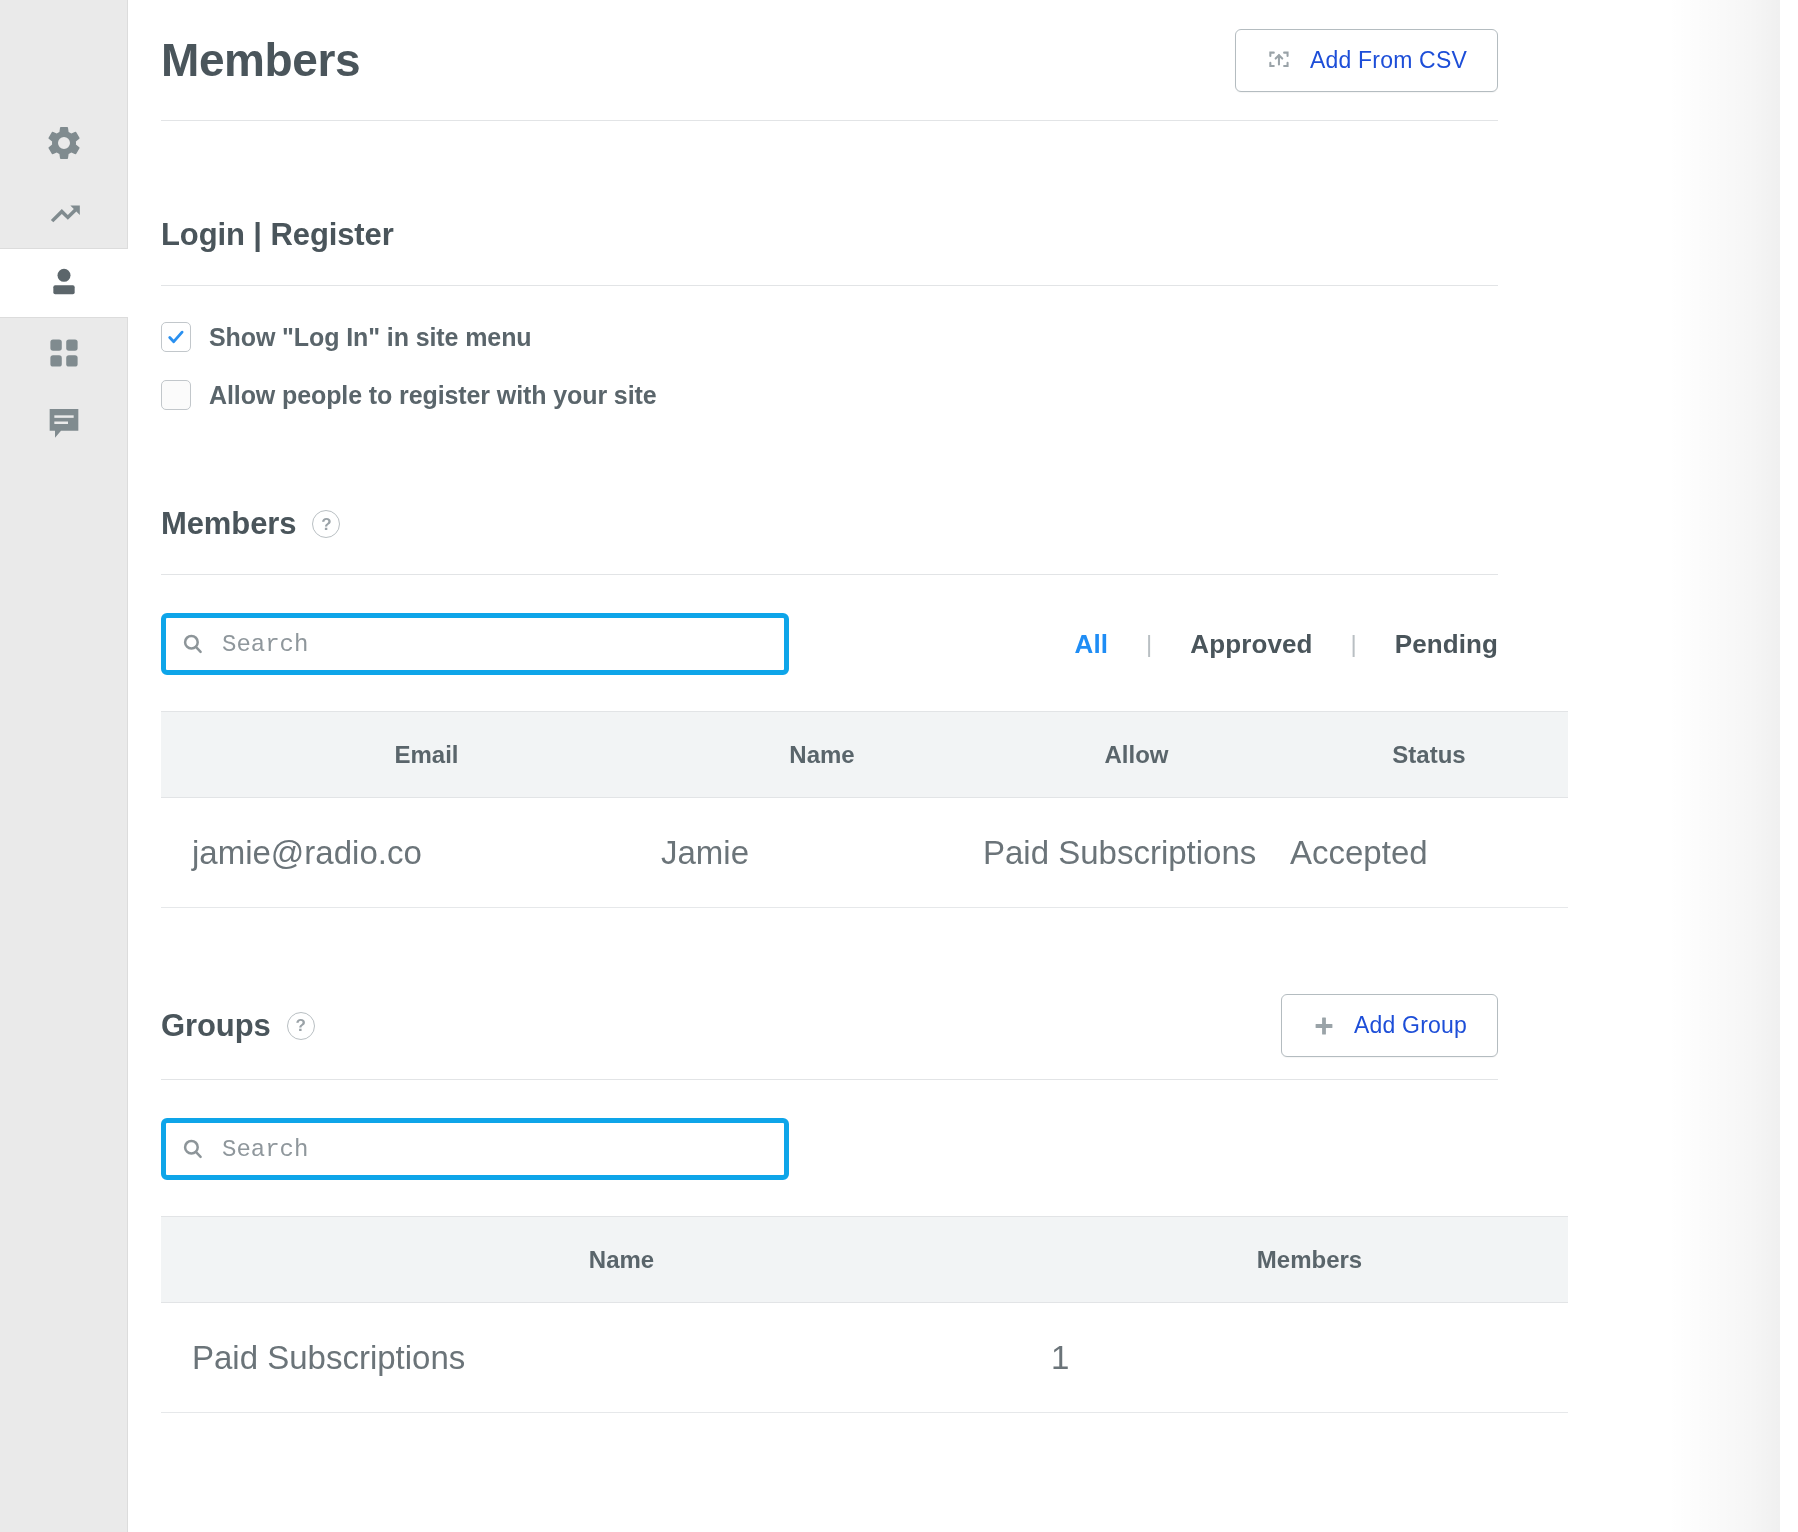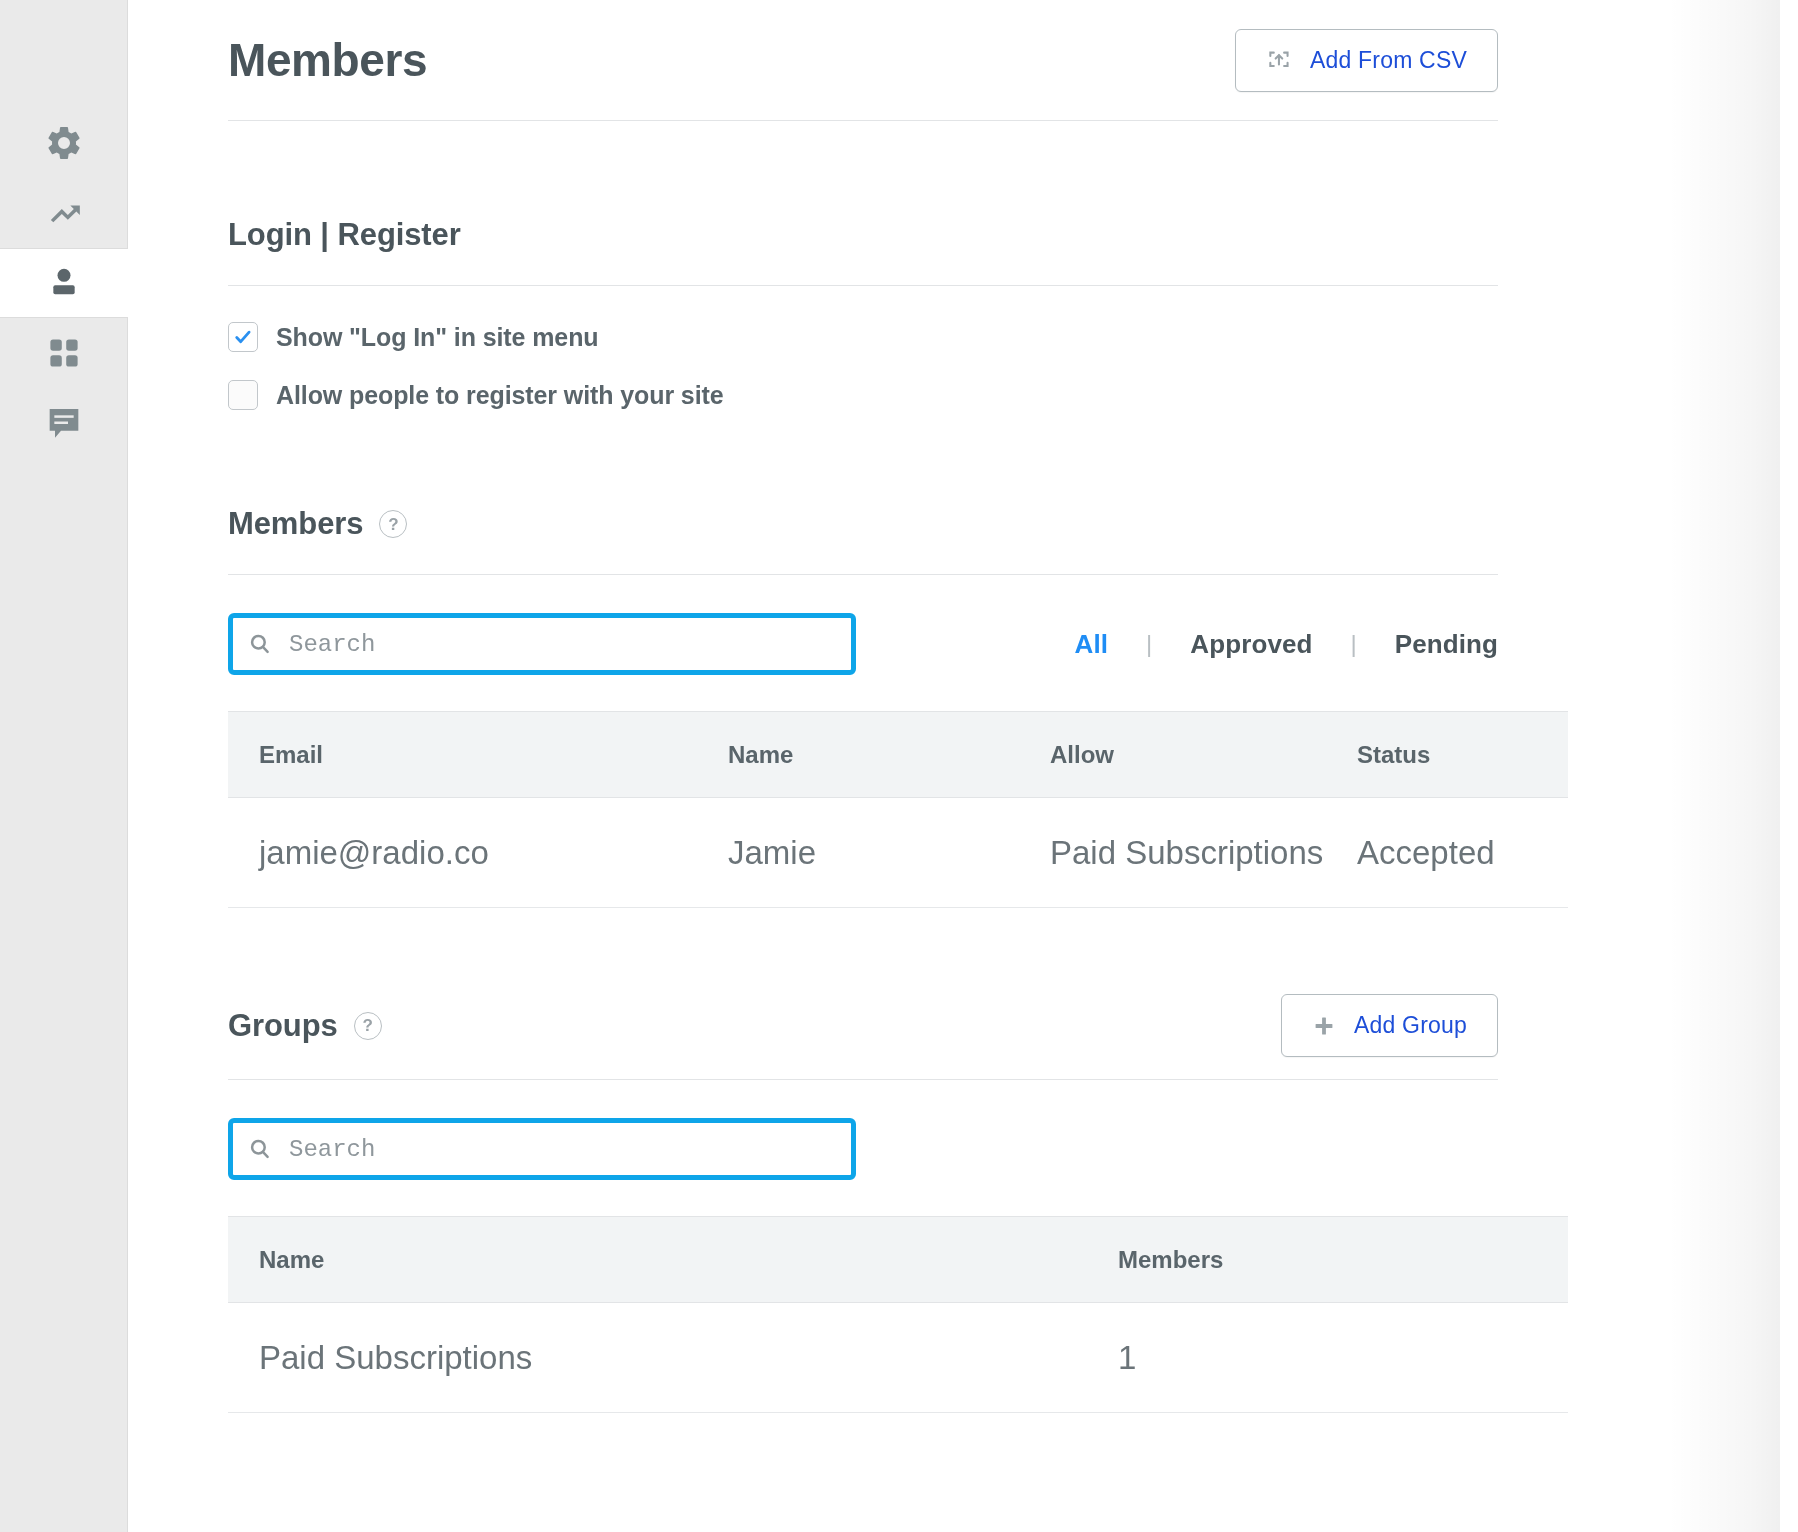--- a/index.html
+++ b/index.html
@@ -38,21 +38,21 @@
   
   .main {
     position: relative;
     flex: 1 1 auto; height: 1532px;
     background: #fff;
     overflow: hidden;
   }
   .content {
     position: absolute; left: 0; top: 0;
     width: 1440px;
-    padding: 0 0 0 100px;
+    padding: 0 0 0 33px;
   }
   
   .scroll-shadow {
     position: absolute; top:0; right: 0; width: 130px; height: 1532px;
     background: linear-gradient(to right, rgba(255,255,255,0) 0%, rgba(0,0,0,0.035) 62%, rgba(0,0,0,0.075) 100%);
     pointer-events: none;
   }
   .page-edge {
     position:absolute; top:0; right:0; width:18px; height:1532px;
     background:#ffffff;
@@ -160,21 +160,21 @@
   .filter { color: #4a555b; cursor:pointer; letter-spacing: 0.1px; }
   .filter.active { color: #1f8df5; }
   .filter-sep { color: #b9bfc3; font-weight: 400; font-size: 24px; }
 
   
   .table { width: 100%; margin-top: 36px; border-collapse: collapse; }
   .table thead th {
     background: #f2f4f5;
     border-top: 1px solid #e2e4e6;
     border-bottom: 1px solid #e2e4e6;
-    text-align: left;
+    text-align: center;
     font-size: 24px; font-weight: 700; color: #5a656b;
     padding: 26px 0 26px 0;
     height: 86px;
     white-space: nowrap;
   }
   .table thead th:first-child { padding-left: 31px; }
   .table tbody td {
     font-size: 33px; color: #6b7479; font-weight: 400;
     padding: 32px 0;
     border-bottom: 1px solid #e6e8ea;

